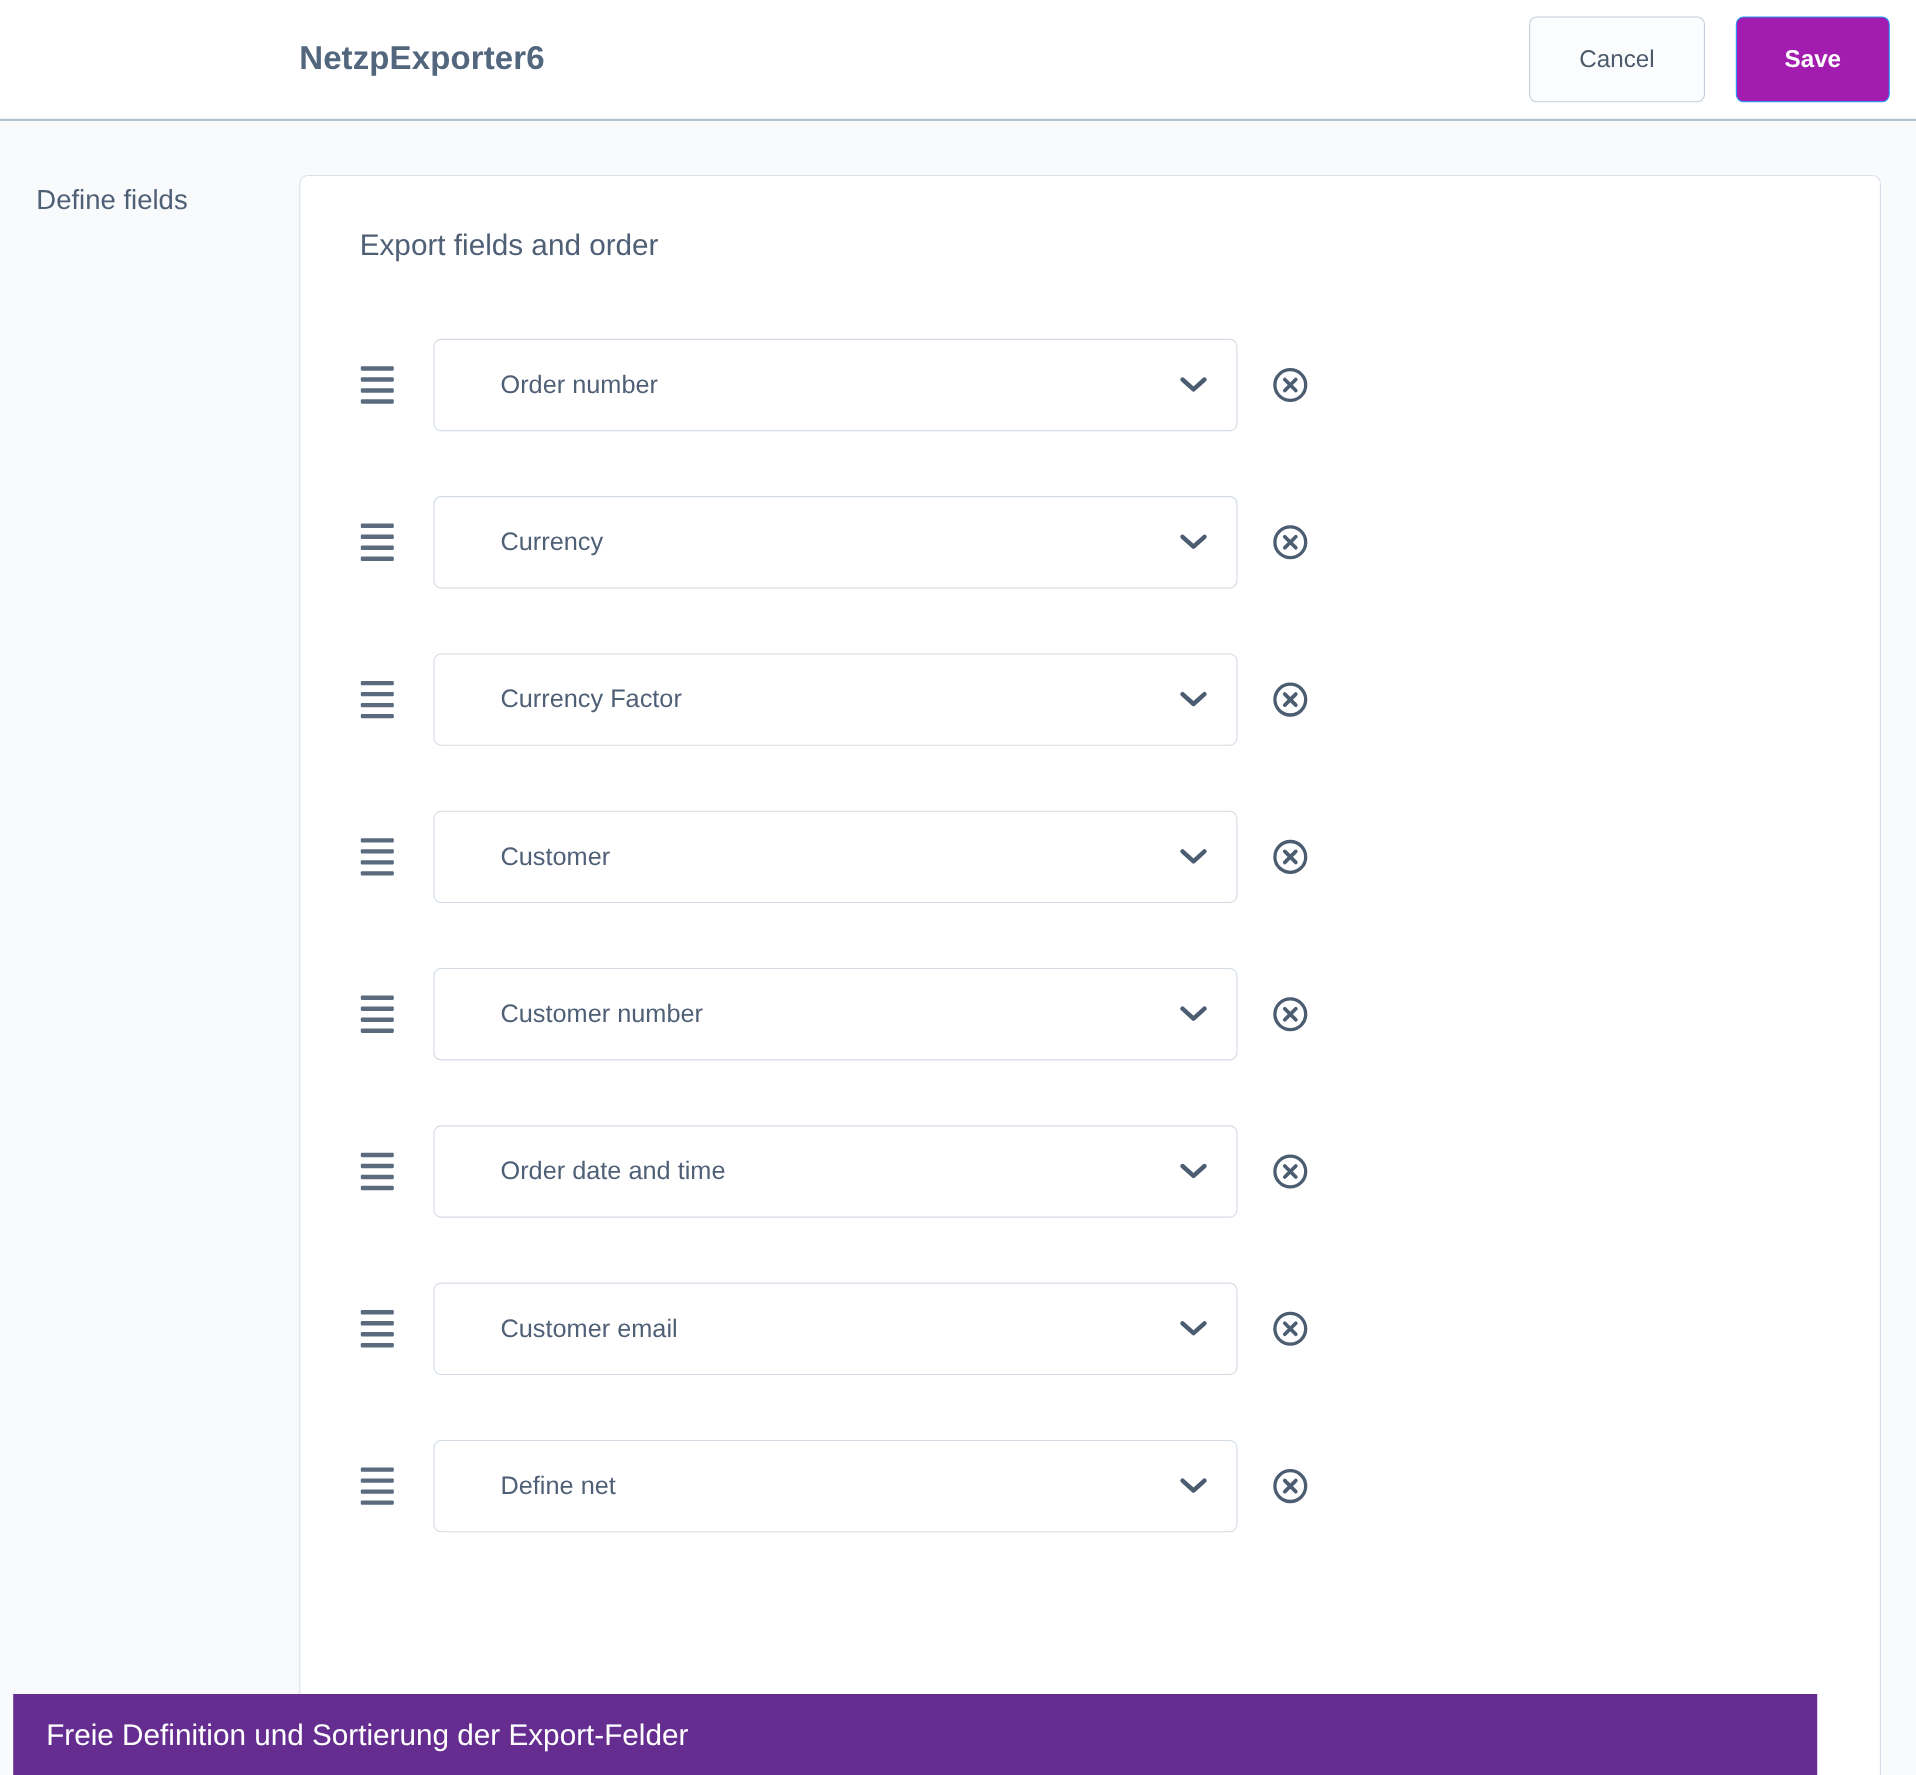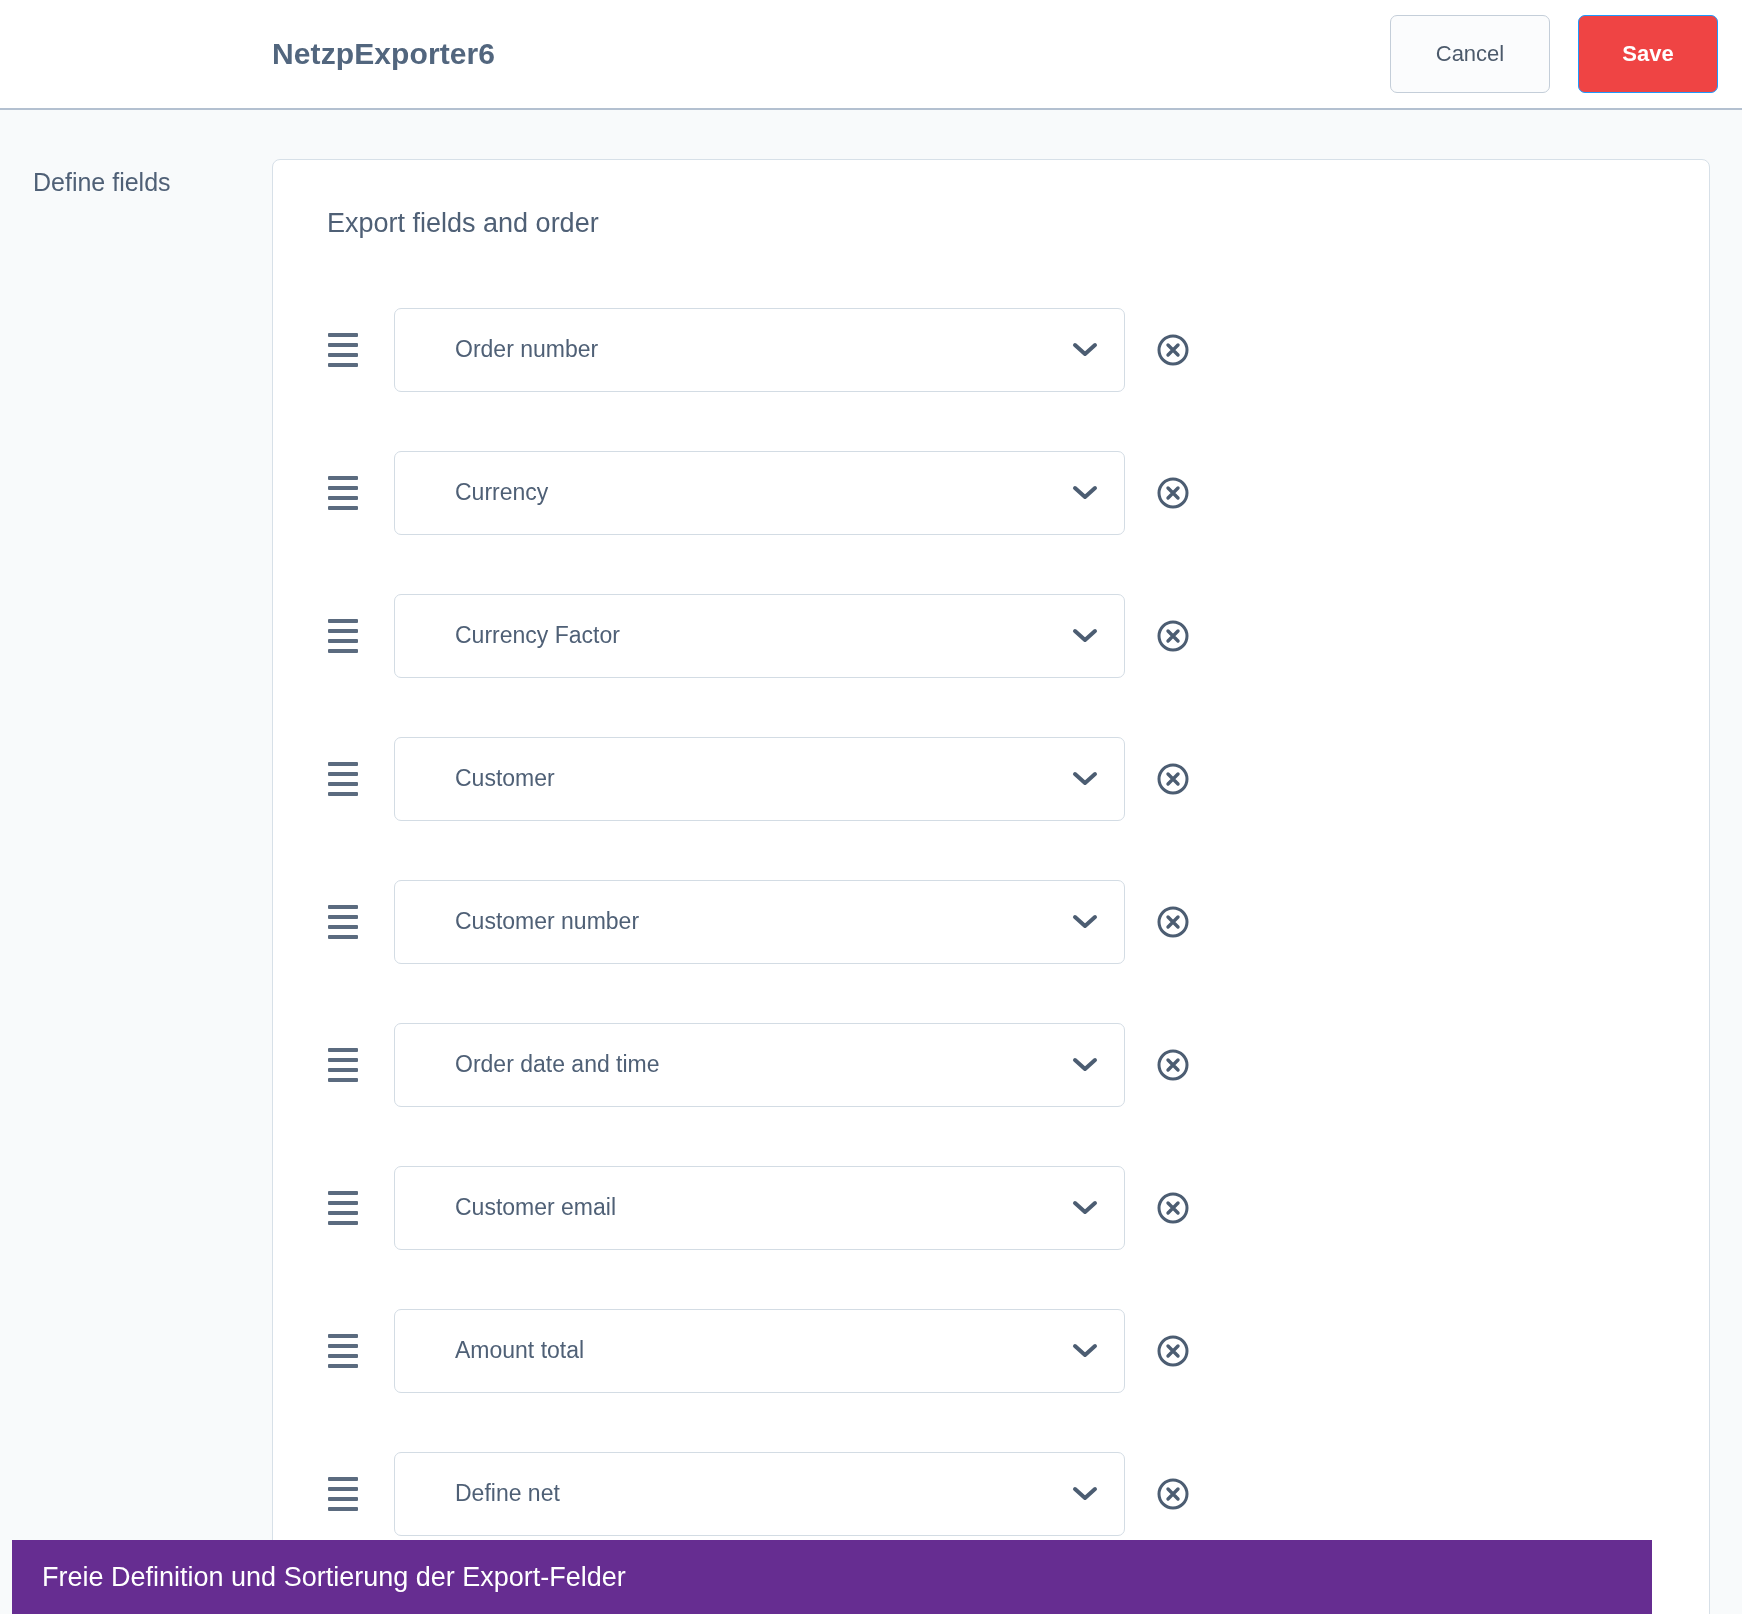--- a/index.html
+++ b/index.html
@@ -61,21 +61,21 @@
     width: 160px;
     height: 78px;
     background: #fbfcfd;
     border: 1px solid #c4ced9;
     color: #4c5a6b;
     font-weight: 400;
   }
   .btn-save {
     width: 140px;
     height: 78px;
-    background: #ef4444;
+    background: #a21caf;
     border: 1px solid #1e9afe;
     color: #ffffff;
     font-weight: 700;
   }
 
   
   .page-body {
     position: relative;
     height: 1504px;
     background: #f8fafb;
@@ -366,42 +366,20 @@
           </span>
         </div>
         <div class="remove-btn">
           <svg width="34" height="34" viewBox="0 0 34 34">
               <circle cx="17" cy="17" r="14" fill="none" stroke="#4c5d72" stroke-width="3"></circle>
               <path d="M12 12 L22 22 M22 12 L12 22" stroke="#4c5d72" stroke-width="3.4" stroke-linecap="round"></path>
             </svg>
         </div>
       </div>
 
-      <div class="field-row">
-        <div class="drag-handle">
-          <span></span>
-            <span></span>
-            <span></span>
-            <span></span>
-        </div>
-        <div class="field-select">
-          <span class="field-select-label">Amount total</span>
-          <span class="chevron-icon">
-            <svg width="26" height="16" viewBox="0 0 26 16">
-                <path d="M3 3 L13 12 L23 3" fill="none" stroke="#4c5d72" stroke-width="4" stroke-linecap="round" stroke-linejoin="round"></path>
-              </svg>
-          </span>
-        </div>
-        <div class="remove-btn">
-          <svg width="34" height="34" viewBox="0 0 34 34">
-              <circle cx="17" cy="17" r="14" fill="none" stroke="#4c5d72" stroke-width="3"></circle>
-              <path d="M12 12 L22 22 M22 12 L12 22" stroke="#4c5d72" stroke-width="3.4" stroke-linecap="round"></path>
-            </svg>
-        </div>
-      </div>
 
       <div class="field-row">
         <div class="drag-handle">
           <span></span>
             <span></span>
             <span></span>
             <span></span>
         </div>
         <div class="field-select">
           <span class="field-select-label">Define net</span>

